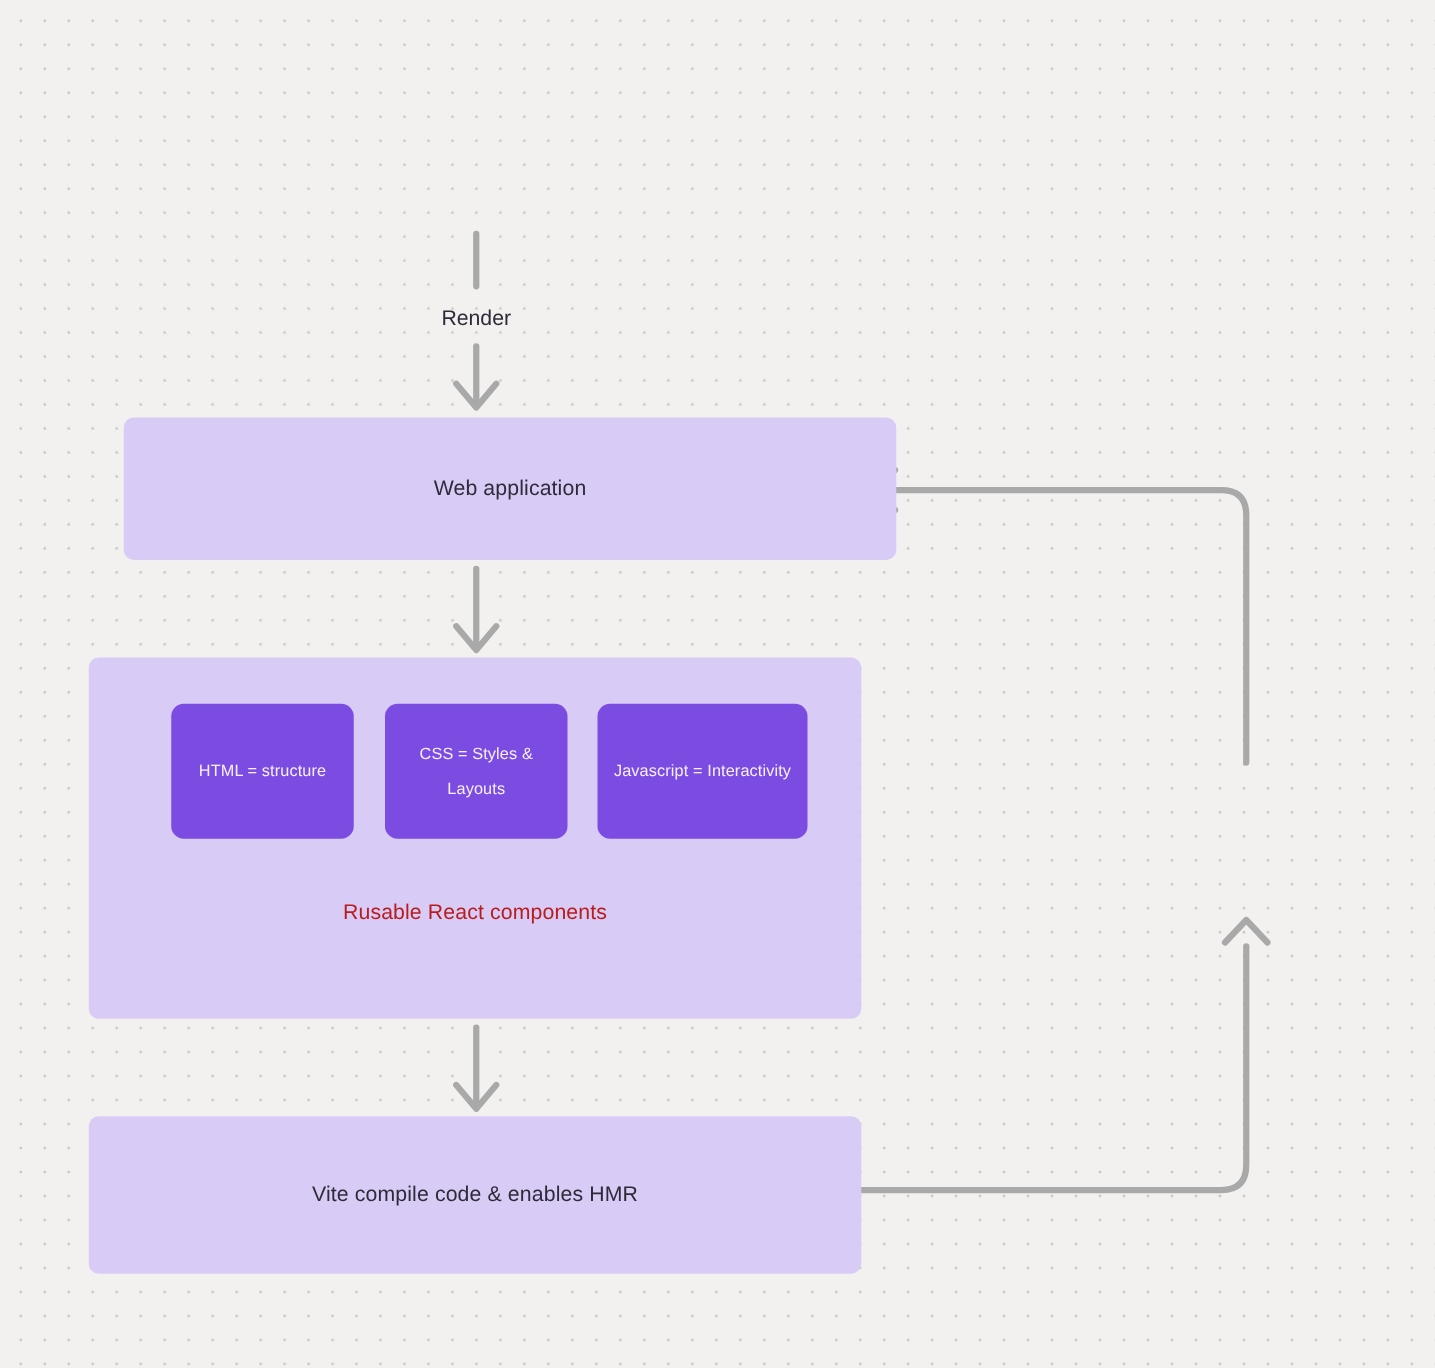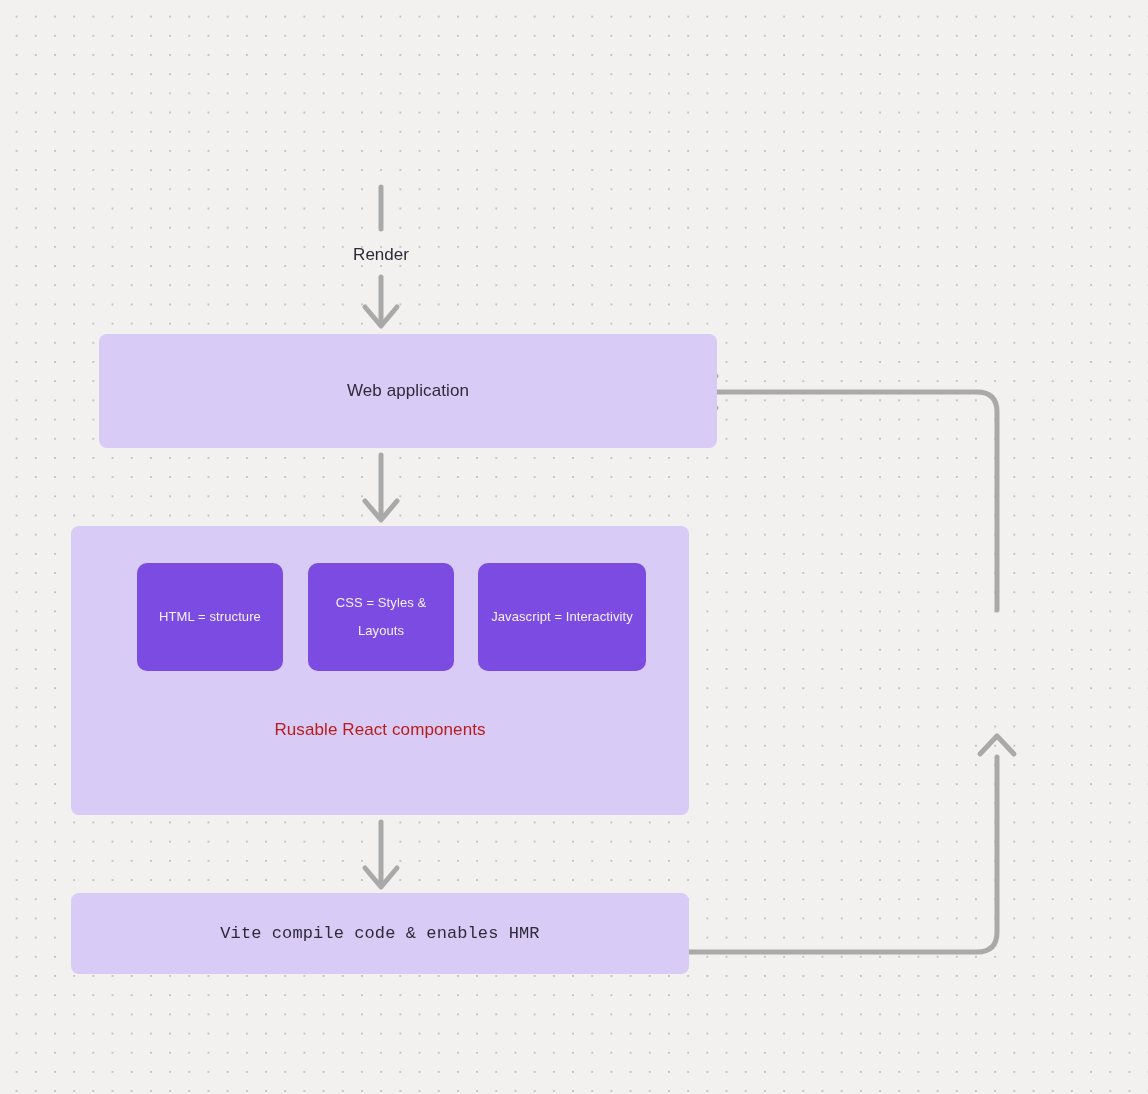--- a/index.html
+++ b/index.html
@@ -37,21 +37,21 @@
     display: flex;
     align-items: center;
     justify-content: center;
     color: #2e2b38;
     font-size: 17px;
     letter-spacing: 0.1px;
   }
   .node-user        { left: 71px;  top: 63px;  width: 618px; height: 115px; }
   .node-webapp      { left: 71px;  top: 334px; width: 618px; height: 114px; margin-left: 28px; }
   .node-components  { left: 71px;  top: 526px; width: 618px; height: 289px; display: block; }
-  .node-vite        { left: 71px;  top: 893px; width: 618px; height: 81px; font-family: Liberation Mono, monospace; }
+  .node-vite        { left: 71px;  top: 893px; width: 618px; height: 126px; }
   .node-render      { left: 903px; top: 613px; width: 189px; height: 115px; border-radius: 9px; }
   .accent-box {
     position: absolute;
     background: #7c4ce2;
     border-radius: 10px;
     display: flex;
     align-items: center;
     justify-content: center;
     text-align: center;
     color: #f4f0fd;

